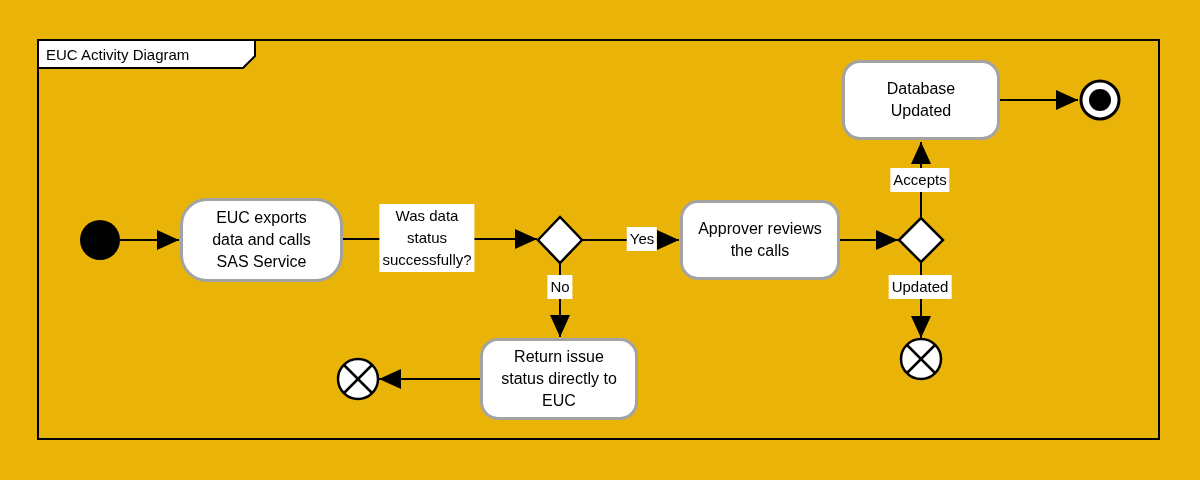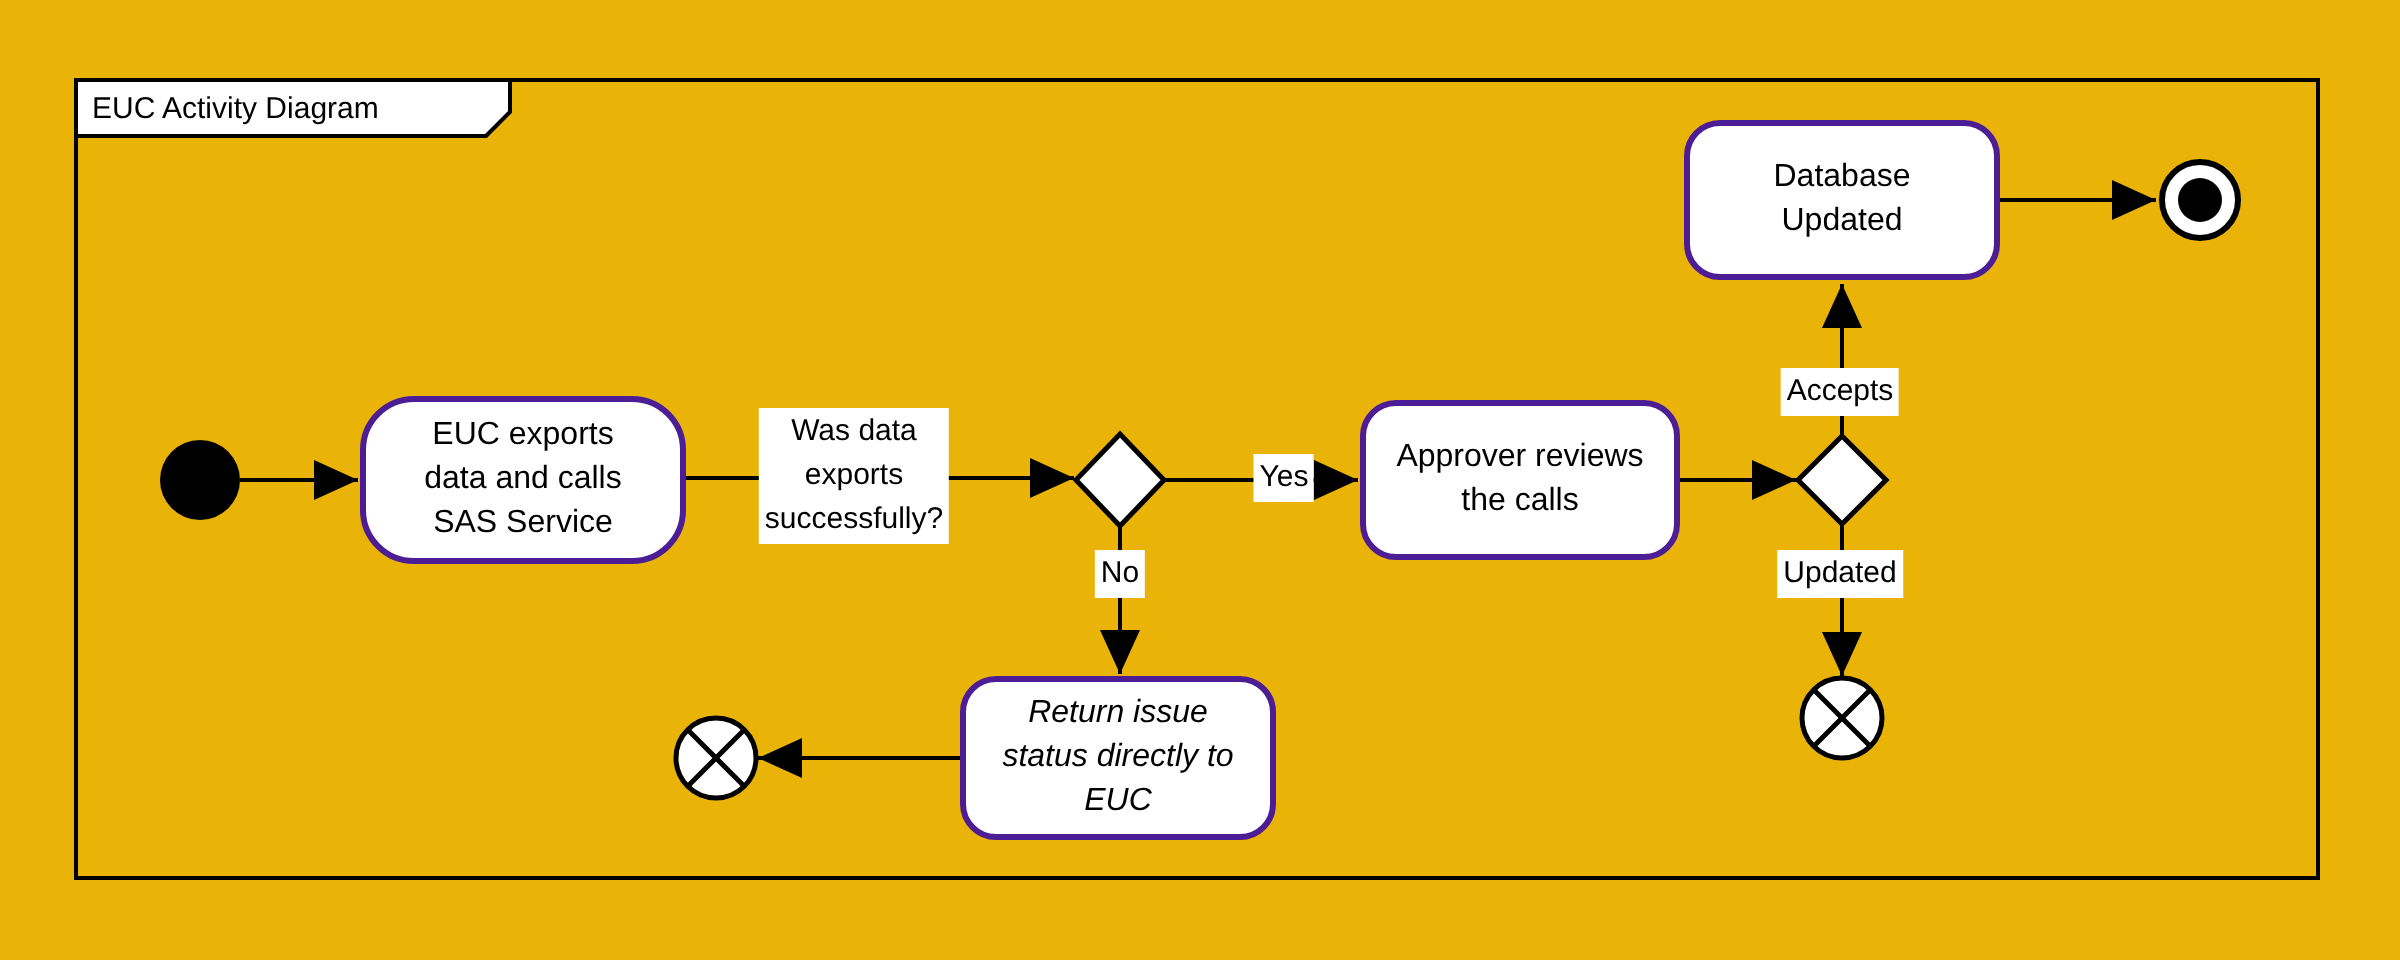--- a/index.html
+++ b/index.html
@@ -27,21 +27,21 @@
     width: 190px;
     height: 27px;
     line-height: 27px;
     font-size: 15px;
     color: #000000;
     white-space: nowrap;
   }
   .node {
     position: absolute;
     box-sizing: border-box;
-    border: 3px solid #4c1d95;
+    border: 3px solid #a3a3a3;
     border-radius: 18px;
     background: #ffffff;
     display: flex;
     align-items: center;
     justify-content: center;
     text-align: center;
     font-size: 16px;
     line-height: 22px;
     color: #000000;
     white-space: pre-line;
@@ -114,29 +114,29 @@
   <div class="node" style="left:180px; top:198px; width:163px; height:84px;border-radius:27px;">EUC exports
 data and calls
 SAS Service</div>
 
   <div class="node" style="left:680px; top:200px; width:160px; height:80px;">Approver reviews
 the calls</div>
 
   <div class="node" style="left:842px; top:60px; width:158px; height:80px;">Database
 Updated</div>
 
-  <div class="node" style="left:480px; top:338px; width:158px; height:82px;font-style:italic;">Return issue
+  <div class="node" style="left:480px; top:338px; width:158px; height:82px;">Return issue
 status directly to
 EUC</div>
 
   <div class="edge-label" style="left:427px; top:238px;">Was data
-exports
+status
 successfully?</div>
 
   <div class="edge-label" style="left:618px; top:239px;margin-left:24px;">Yes</div>
 
   <div class="edge-label" style="left:560px; top:287px;">No</div>
 
-  <div class="edge-label" style="left:920px; top:196px;">Accepts</div>
+  <div class="edge-label" style="left:920px; top:180px;">Accepts</div>
 
   <div class="edge-label" style="left:920px; top:287px;">Updated</div>
 
 </div>
 
 </body></html>

